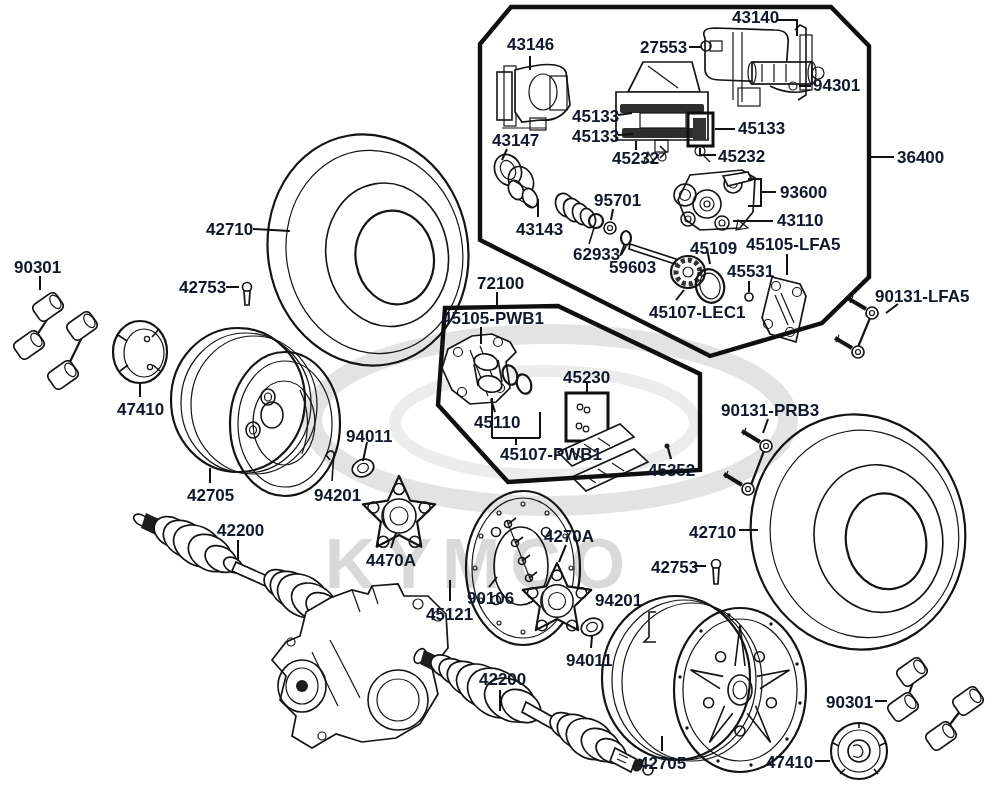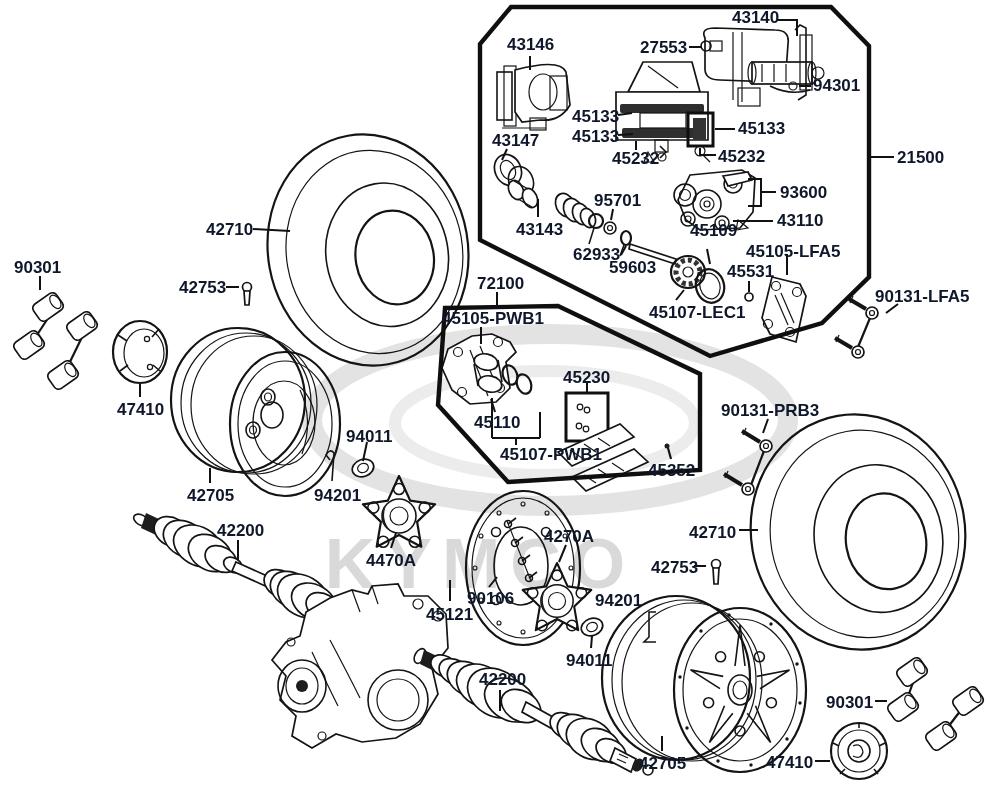--- a/index.html
+++ b/index.html
@@ -550,27 +550,27 @@
 <div class="plabel" style="left:732px;top:9px">43140</div>
 <div class="plabel" style="left:507px;top:36px">43146</div>
 <div class="plabel" style="left:640px;top:39px">27553</div>
 <div class="plabel" style="left:813px;top:77px">94301</div>
 <div class="plabel" style="left:572px;top:108px">45133</div>
 <div class="plabel" style="left:572px;top:128px">45133</div>
 <div class="plabel" style="left:738px;top:120px">45133</div>
 <div class="plabel" style="left:492px;top:132px">43147</div>
 <div class="plabel" style="left:612px;top:150px">45232</div>
 <div class="plabel" style="left:718px;top:148px">45232</div>
-<div class="plabel" style="left:897px;top:149px">21500</div>
+<div class="plabel" style="left:897px;top:149px">36400</div>
 <div class="plabel" style="left:780px;top:184px">93600</div>
 <div class="plabel" style="left:594px;top:192px">95701</div>
 <div class="plabel" style="left:777px;top:212px">43110</div>
 <div class="plabel" style="left:516px;top:221px">43143</div>
-<div class="plabel" style="left:690px;top:222px">45109</div>
-<div class="plabel" style="left:746px;top:243px">45105-LFA5</div>
+<div class="plabel" style="left:690px;top:240px">45109</div>
+<div class="plabel" style="left:746px;top:236px">45105-LFA5</div>
 <div class="plabel" style="left:573px;top:246px">62933</div>
 <div class="plabel" style="left:609px;top:259px">59603</div>
 <div class="plabel" style="left:727px;top:263px">45531</div>
 <div class="plabel" style="left:649px;top:304px">45107-LEC1</div>
 <div class="plabel" style="left:875px;top:288px">90131-LFA5</div>
 <div class="plabel" style="left:206px;top:221px">42710</div>
 <div class="plabel" style="left:14px;top:259px">90301</div>
 <div class="plabel" style="left:179px;top:279px">42753</div>
 <div class="plabel" style="left:477px;top:275px">72100</div>
 <div class="plabel" style="left:442px;top:310px">45105-PWB1</div>

